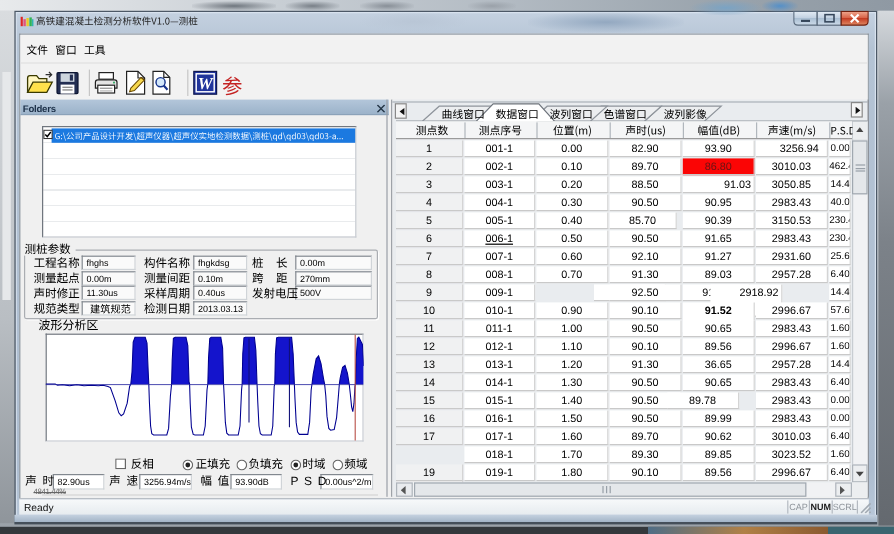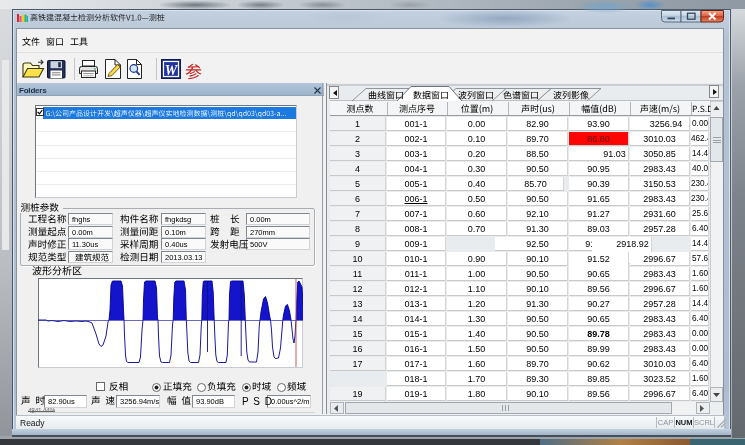--- a/index.html
+++ b/index.html
@@ -269,56 +269,56 @@
     <div class="cell" style="left:387px;top:237px;width:59px;height:14px;">009-1</div>
     <div class="cell" style="left:447px;top:237px;width:60px;height:14px;margin-left:48px;">0.80</div>
     <div class="cell" style="left:508px;top:237px;width:60px;height:14px;">92.50</div>
     <div class="cell" style="left:569px;top:237px;width:56px;height:14px;">91.28</div>
     <div class="cell" style="left:592px;top:237px;width:60px;height:27px;padding-left:22px;">2918.92</div>
     <div class="cell" style="left:691px;top:237px;width:18px;height:14px;text-align:right;padding-right:0;font-size:8.2px;">14.4</div>
     <div class="cell rowhdr" style="left:330px;top:252px;width:56px;height:14px;">10</div>
     <div class="cell" style="left:387px;top:252px;width:59px;height:14px;">010-1</div>
     <div class="cell" style="left:447px;top:252px;width:60px;height:14px;">0.90</div>
     <div class="cell" style="left:508px;top:252px;width:60px;height:14px;">90.10</div>
-    <div class="cell" style="left:569px;top:252px;width:60px;height:26px;">91.52</div>
+    <div class="cell" style="left:569px;top:252px;width:60px;height:26px;font-weight:bold;">91.52</div>
     <div class="cell" style="left:630px;top:252px;width:60px;height:14px;">2996.67</div>
     <div class="cell" style="left:691px;top:252px;width:18px;height:14px;text-align:right;padding-right:0;font-size:8.2px;">57.6</div>
     <div class="cell rowhdr" style="left:330px;top:267px;width:56px;height:14px;">11</div>
     <div class="cell" style="left:387px;top:267px;width:59px;height:14px;">011-1</div>
     <div class="cell" style="left:447px;top:267px;width:60px;height:14px;">1.00</div>
     <div class="cell" style="left:508px;top:267px;width:60px;height:14px;">90.50</div>
     <div class="cell" style="left:569px;top:267px;width:60px;height:14px;">90.65</div>
     <div class="cell" style="left:630px;top:267px;width:60px;height:14px;">2983.43</div>
     <div class="cell" style="left:691px;top:267px;width:18px;height:14px;text-align:right;padding-right:0;font-size:8.2px;">1.60</div>
     <div class="cell rowhdr" style="left:330px;top:282px;width:56px;height:14px;">12</div>
     <div class="cell" style="left:387px;top:282px;width:59px;height:14px;">012-1</div>
     <div class="cell" style="left:447px;top:282px;width:60px;height:14px;">1.10</div>
     <div class="cell" style="left:508px;top:282px;width:60px;height:14px;">90.10</div>
     <div class="cell" style="left:569px;top:282px;width:60px;height:14px;">89.56</div>
     <div class="cell" style="left:630px;top:282px;width:60px;height:14px;">2996.67</div>
     <div class="cell" style="left:691px;top:282px;width:18px;height:14px;text-align:right;padding-right:0;font-size:8.2px;">1.60</div>
     <div class="cell rowhdr" style="left:330px;top:297px;width:56px;height:14px;">13</div>
     <div class="cell" style="left:387px;top:297px;width:59px;height:14px;">013-1</div>
     <div class="cell" style="left:447px;top:297px;width:60px;height:14px;">1.20</div>
     <div class="cell" style="left:508px;top:297px;width:60px;height:14px;">91.30</div>
-    <div class="cell" style="left:569px;top:297px;width:60px;height:14px;">90.27</div>
+    <div class="cell" style="left:569px;top:297px;width:60px;height:14px;">36.65</div>
     <div class="cell" style="left:630px;top:297px;width:60px;height:14px;">2957.28</div>
     <div class="cell" style="left:691px;top:297px;width:18px;height:14px;text-align:right;padding-right:0;font-size:8.2px;">14.4</div>
     <div class="cell rowhdr" style="left:330px;top:312px;width:56px;height:14px;">14</div>
     <div class="cell" style="left:387px;top:312px;width:59px;height:14px;">014-1</div>
     <div class="cell" style="left:447px;top:312px;width:60px;height:14px;">1.30</div>
     <div class="cell" style="left:508px;top:312px;width:60px;height:14px;">90.50</div>
     <div class="cell" style="left:569px;top:312px;width:60px;height:14px;">90.65</div>
     <div class="cell" style="left:630px;top:312px;width:60px;height:14px;">2983.43</div>
     <div class="cell" style="left:691px;top:312px;width:18px;height:14px;text-align:right;padding-right:0;font-size:8.2px;">6.40</div>
     <div class="cell rowhdr" style="left:330px;top:327px;width:56px;height:14px;">15</div>
     <div class="cell" style="left:387px;top:327px;width:59px;height:14px;">015-1</div>
     <div class="cell" style="left:447px;top:327px;width:60px;height:14px;">1.40</div>
     <div class="cell" style="left:508px;top:327px;width:60px;height:14px;">90.50</div>
-    <div class="cell" style="left:569px;top:327px;width:60px;height:14px;font-weight:bold;">89.78</div>
+    <div class="cell" style="left:556px;top:327px;width:60px;height:14px;">89.78</div>
     <div class="cell" style="left:630px;top:327px;width:60px;height:14px;">2983.43</div>
     <div class="cell" style="left:691px;top:327px;width:18px;height:14px;text-align:right;padding-right:0;font-size:8.2px;">0.00</div>
     <div class="cell rowhdr" style="left:330px;top:342px;width:56px;height:14px;">16</div>
     <div class="cell" style="left:387px;top:342px;width:59px;height:14px;">016-1</div>
     <div class="cell" style="left:447px;top:342px;width:60px;height:14px;">1.50</div>
     <div class="cell" style="left:508px;top:342px;width:60px;height:14px;">90.50</div>
     <div class="cell" style="left:569px;top:342px;width:60px;height:14px;">89.99</div>
     <div class="cell" style="left:630px;top:342px;width:60px;height:14px;">2983.43</div>
     <div class="cell" style="left:691px;top:342px;width:18px;height:14px;text-align:right;padding-right:0;font-size:8.2px;">0.00</div>
     <div class="cell rowhdr" style="left:330px;top:357px;width:56px;height:14px;">17</div>

